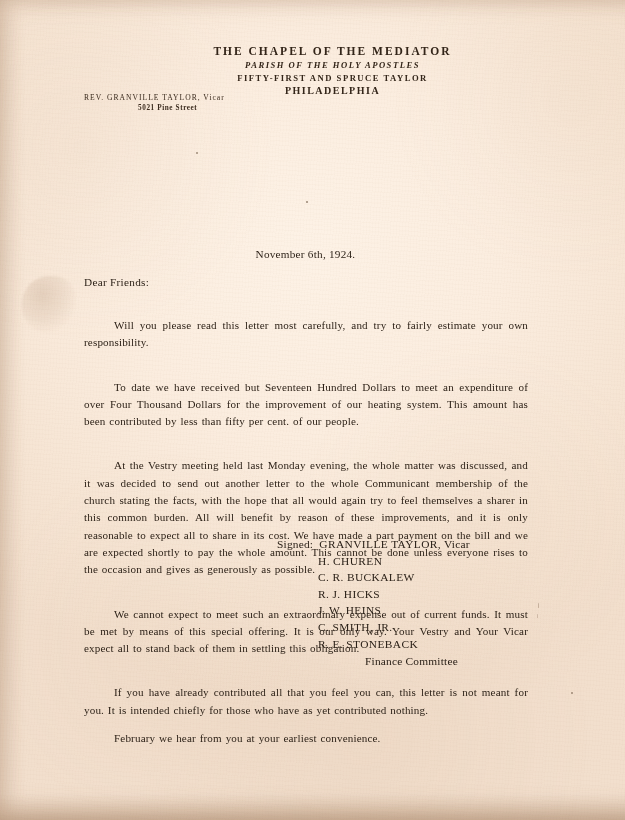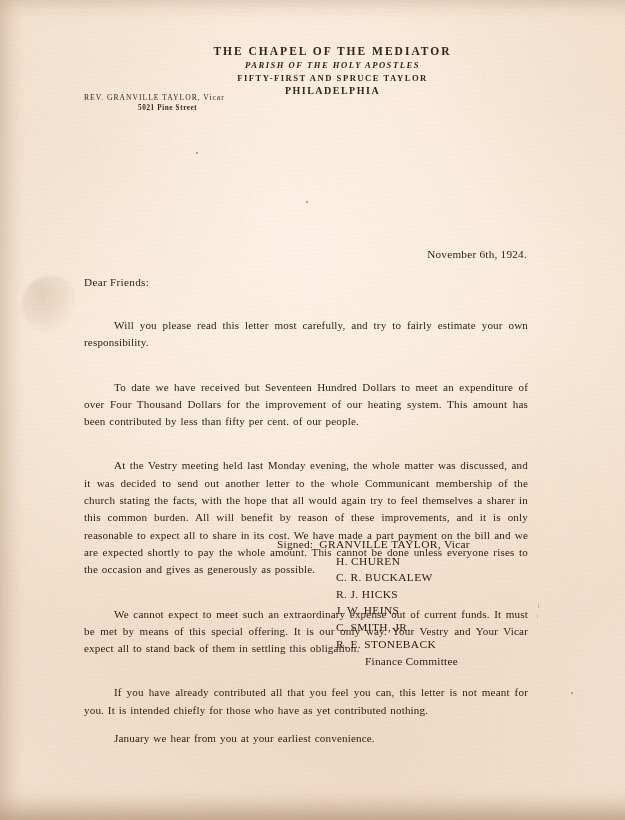--- a/index.html
+++ b/index.html
@@ -120,21 +120,21 @@
   }
 
   
   #body-area {
     position: absolute;
     left: 84px;
     top: 246px;
     width: 444px;
   }
   #date-line {
-    text-align: right;
+    text-align: center;
     font-size: 11.2px;
     line-height: 16px;
     letter-spacing: .25px;
     color: #2e2319;
     margin-bottom: 12px;
     padding-right: 1px;
   }
   #salutation {
     font-size: 11.2px;
     line-height: 16px;
@@ -158,21 +158,21 @@
     position: absolute;
     left: 277px;
     top: 536px;
     font-size: 11.4px;
     line-height: 16.6px;
     color: #2b2118;
     letter-spacing: .2px;
   }
   .sig-line { white-space: nowrap; }
   #sig-first { margin-left: 0; font-family: Liberation Serif, serif; }
-  .sig-name { margin-left: 59px; }
+  .sig-name { margin-left: 41px; }
   #sig-committee {
     margin-left: 88px;
     margin-top: 1px;
     white-space: nowrap;
   }
   .sig-caps { letter-spacing: .4px; }
   .sig-vicar { letter-spacing: .2px; }
 </style>
 </head>
 <body>
@@ -206,21 +206,21 @@
 
     <div id="body-area">
       <div id="date-line">November 6th, 1924.</div>
       <div id="salutation">Dear Friends:</div>
 
       <p class="para">Will you please read this letter most carefully, and try to fairly estimate your own responsibility.</p>
       <p class="para">To date we have received but Seventeen Hundred Dollars to meet an expenditure of over Four Thousand Dollars for the improvement of our heating system.  This amount has been contributed by less than fifty per cent. of our people.</p>
       <p class="para">At the Vestry meeting held last Monday evening, the whole matter was discussed, and it was decided to send out another letter to the whole Communicant membership of the church stating the facts, with the hope that all would again try to feel themselves a sharer in this common burden.  All will benefit by reason of these improvements, and it is only reasonable to expect all to share in its cost.  We have made a part payment on the bill and we are expected shortly to pay the whole amount.  This cannot be done unless everyone rises to the occasion and gives as generously as possible.</p>
       <p class="para">We cannot expect to meet such an extraordinary expense out of current funds.  It must be met by means of this special offering.  It is our only way.  Your Vestry and Your Vicar expect all to stand back of them in settling this obligation.</p>
       <p class="para">If you have already contributed all that you feel you can, this letter is not meant for you.  It is intended chiefly for those who have as yet contributed nothing.</p>
-      <p class="para" id="para-last">January we hear from you at your earliest convenience.</p>
+      <p class="para" id="para-last">February we hear from you at your earliest convenience.</p>
     </div>
 
     <div id="signature-block">
       <div class="sig-line" id="sig-first"><span>Signed:</span>&nbsp;&nbsp;<span class="sig-caps">GRANVILLE TAYLOR,</span>&nbsp;<span class="sig-vicar">Vicar</span></div>
       <div class="sig-line sig-name sig-caps">H. CHUREN</div>
       <div class="sig-line sig-name sig-caps">C. R. BUCKALEW</div>
       <div class="sig-line sig-name sig-caps">R. J. HICKS</div>
       <div class="sig-line sig-name sig-caps">J. W. HEINS</div>
       <div class="sig-line sig-name sig-caps">C. SMITH, JR.</div>
       <div class="sig-line sig-name sig-caps">R. E. STONEBACK</div>

